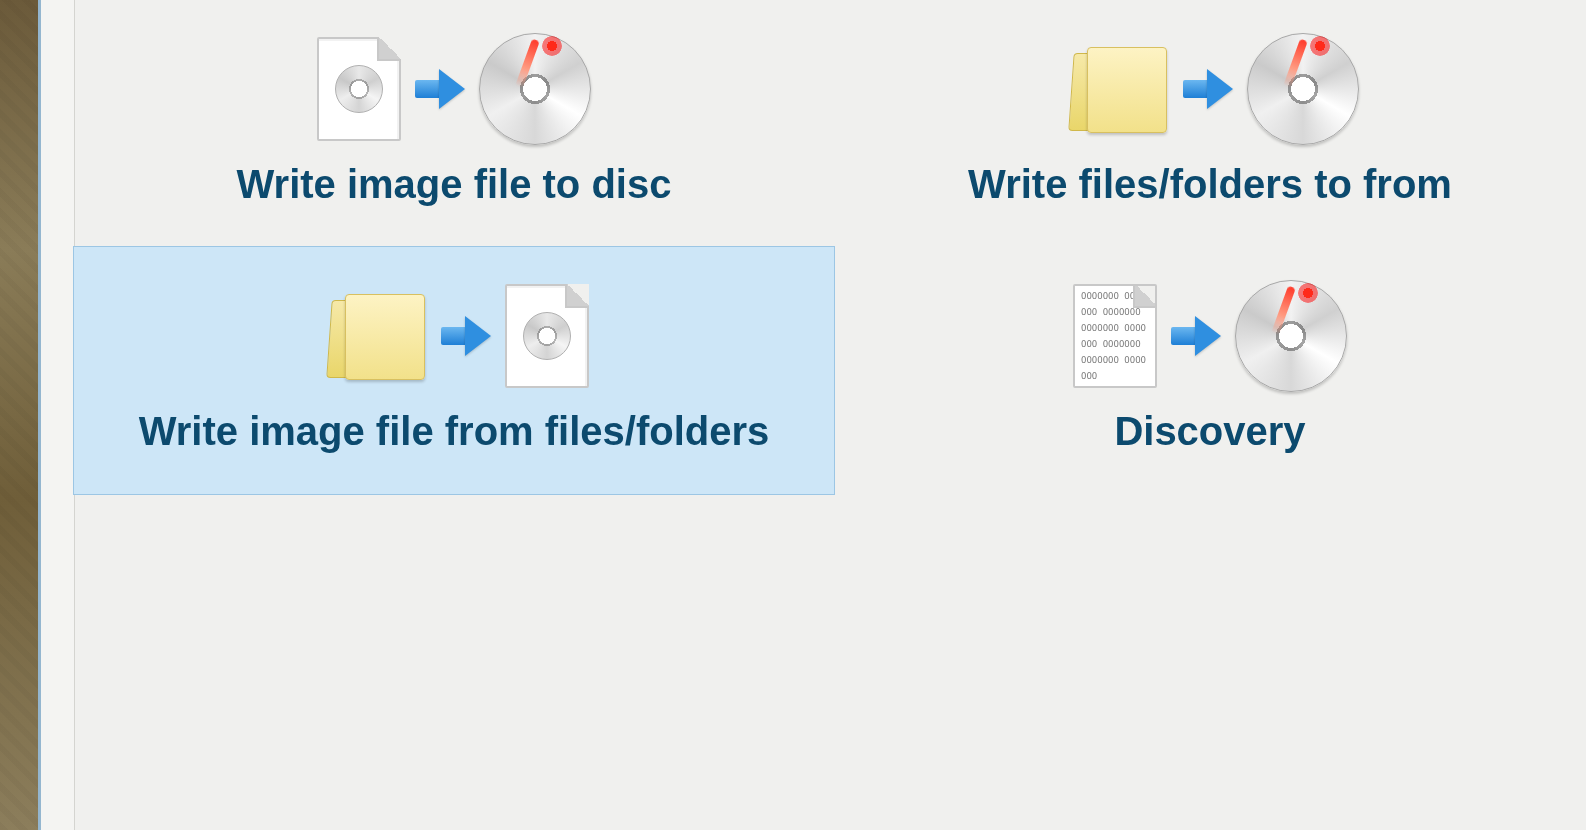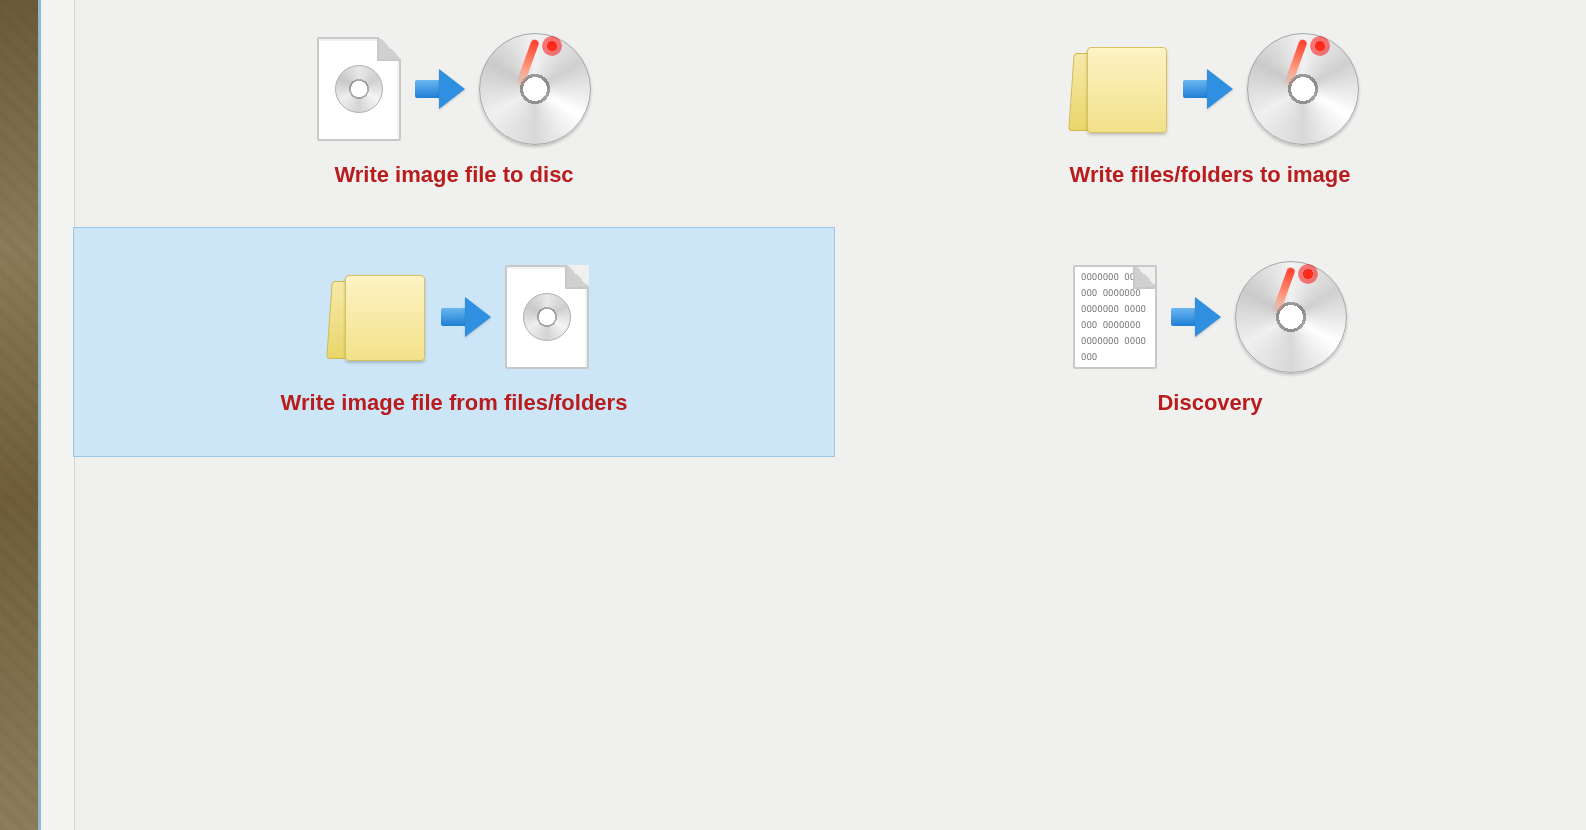--- a/index.html
+++ b/index.html
@@ -60,23 +60,23 @@
     border:1px solid #9cc6e4;
     margin:-1px;
   }
   .icon-row{
     display:flex;
     align-items:center;
     gap:8px;
     height:118px;
   }
   .label {
-    font-size:22px;
+    font-size:40px;
     font-weight:600;
-    color:#b91c1c;
+    color:#0c4a6e;
     margin-top:14px;
     white-space:nowrap;
   }
   
   .doc-page{
     width:84px; height:104px;
     background:#fff;
     border:2px solid #c8c8c8;
     border-radius:2px;
     position:relative;
@@ -251,21 +251,21 @@
     </div>
     <div class="label">Write image file to disc</div>
   </div>
 
   <div class="action-item">
     <div class="icon-row">
       <div class="folder"></div>
       <div class="arrow"></div>
       <div class="big-disc laser"></div>
     </div>
-    <div class="label">Write files/folders to image</div>
+    <div class="label">Write files/folders to from</div>
   </div>
 
 
   <div class="action-item selected">
     <div class="icon-row">
       <div class="folder"></div>
       <div class="arrow"></div>
       <div class="doc-page">
         <div class="mini-disc"></div>
       </div>

